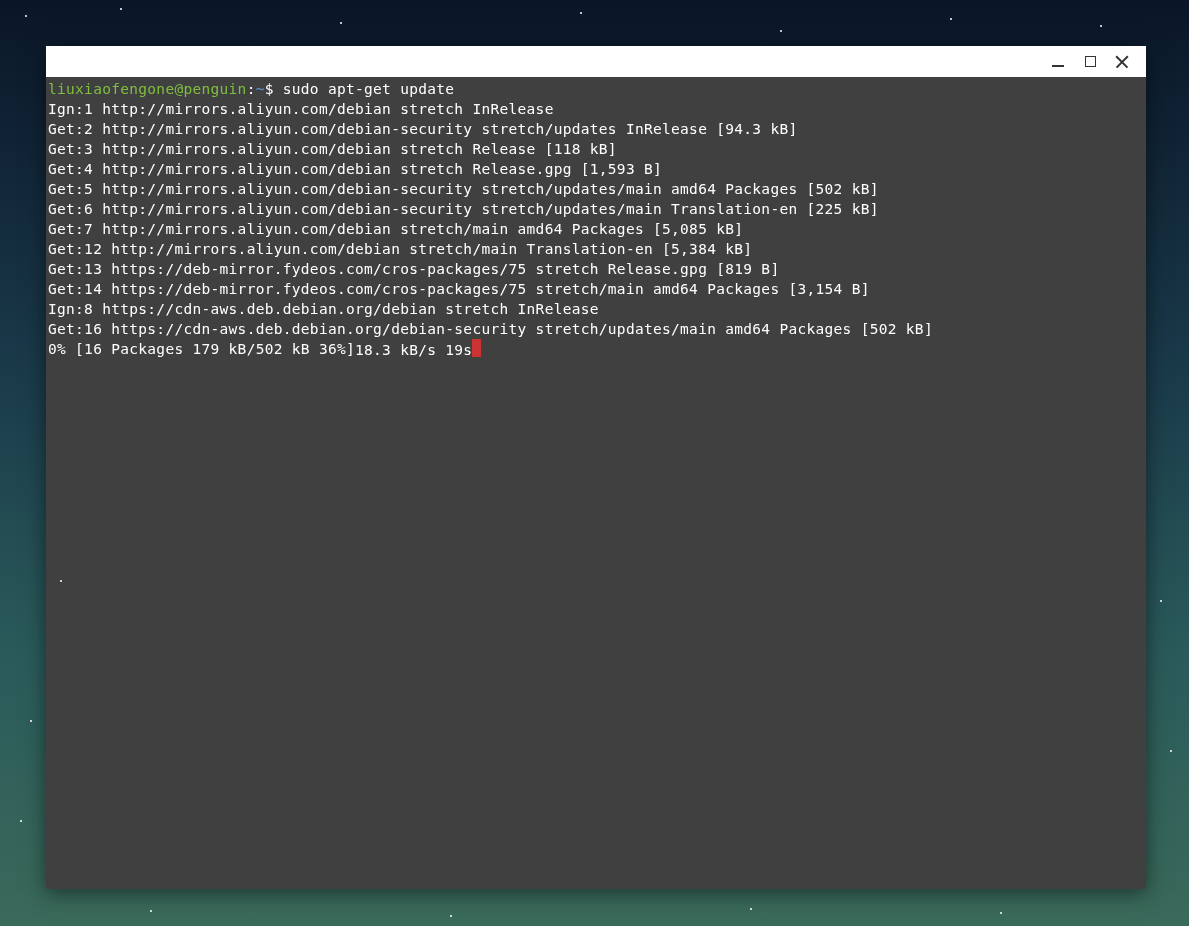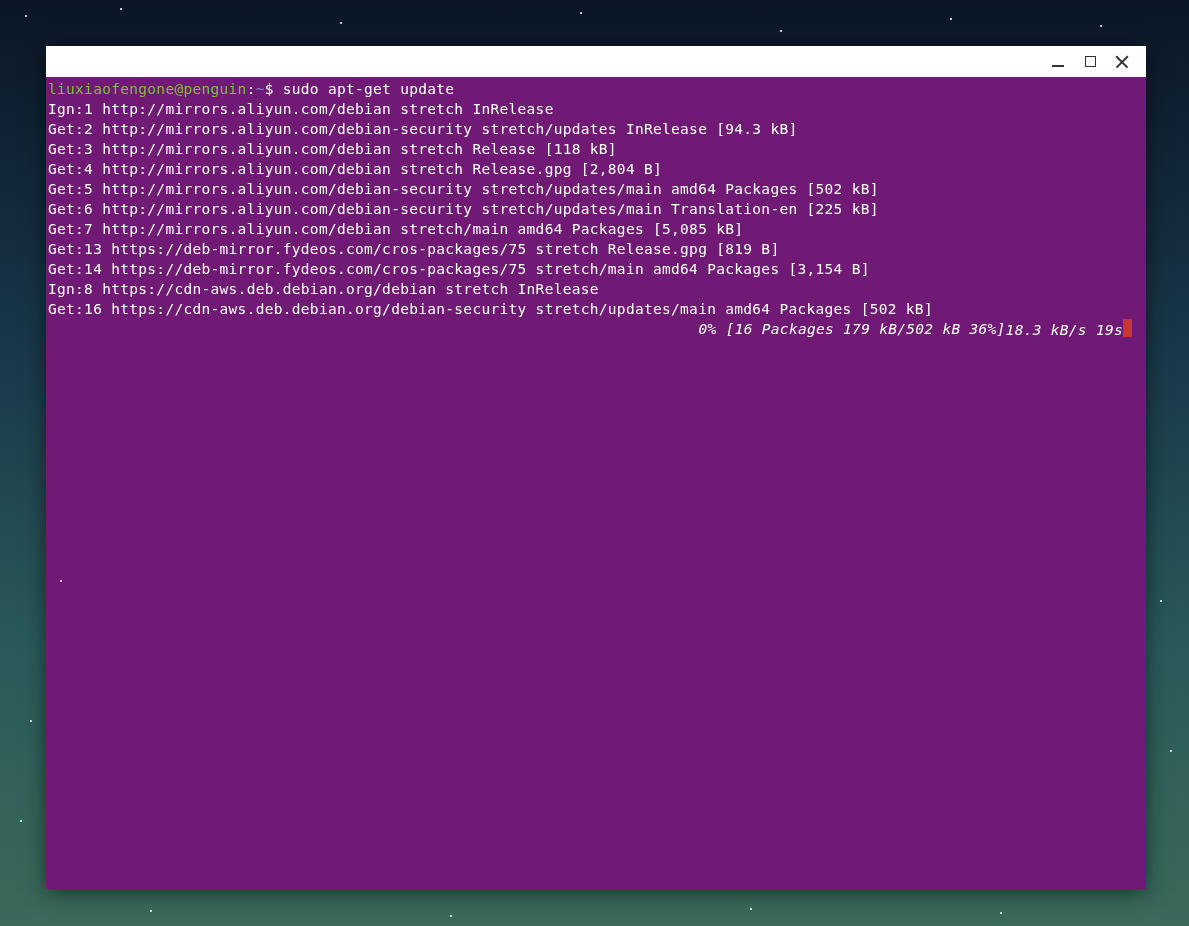--- a/index.html
+++ b/index.html
@@ -21,21 +21,21 @@
       height: 2px;
       background: #fff;
       border-radius: 50%;
     }
     .window {
       position: absolute;
       left: 46px;
       top: 46px;
       width: 1100px;
       height: 843px;
-      background: #701a75;
+      background: #404040;
       box-shadow: 0 4px 20px rgba(0,0,0,0.5);
     }
     .titlebar {
       height: 31px;
       background: #fff;
       display: flex;
       justify-content: flex-end;
       align-items: center;
       padding-right: 8px;
     }
@@ -64,23 +64,22 @@
     }
     .prompt-path {
       color: #5a8fd6;
     }
     .line {
       white-space: pre;
       padding: 0 2px;
     }
     .progress-line {
       display: flex;
-      justify-content: flex-end;
-      padding: 0 14px;
-      font-style: italic;
+      justify-content: flex-start;
+      padding: 0 2px;
     }
     .cursor {
       display: inline-block;
       width: 9px;
       height: 18px;
       background: #cc3333;
       vertical-align: text-bottom;
       margin-bottom: 1px;
     }
     .min-icon {
@@ -133,24 +132,25 @@
     <div class="titlebar-btn">
       <span class="close-icon"></span>
     </div>
   </div>
   <div class="terminal">
     <div class="line"><span class="prompt-user">liuxiaofengone@penguin</span><span class="prompt-sep">:</span><span class="prompt-path">~</span><span class="prompt-sep">$ </span><span>sudo apt-get update</span></div>
     <div id="output-lines">
         <div class="line">Ign:1 http://mirrors.aliyun.com/debian stretch InRelease</div>
         <div class="line">Get:2 http://mirrors.aliyun.com/debian-security stretch/updates InRelease [94.3 kB]</div>
         <div class="line">Get:3 http://mirrors.aliyun.com/debian stretch Release [118 kB]</div>
-        <div class="line">Get:4 http://mirrors.aliyun.com/debian stretch Release.gpg [2,804 B]</div>
+        <div class="line">Get:4 http://mirrors.aliyun.com/debian stretch Release.gpg [1,593 B]</div>
         <div class="line">Get:5 http://mirrors.aliyun.com/debian-security stretch/updates/main amd64 Packages [502 kB]</div>
         <div class="line">Get:6 http://mirrors.aliyun.com/debian-security stretch/updates/main Translation-en [225 kB]</div>
         <div class="line">Get:7 http://mirrors.aliyun.com/debian stretch/main amd64 Packages [5,085 kB]</div>
+        <div class="line">Get:12 http://mirrors.aliyun.com/debian stretch/main Translation-en [5,384 kB]</div>
         <div class="line">Get:13 https://deb-mirror.fydeos.com/cros-packages/75 stretch Release.gpg [819 B]</div>
         <div class="line">Get:14 https://deb-mirror.fydeos.com/cros-packages/75 stretch/main amd64 Packages [3,154 B]</div>
         <div class="line">Ign:8 https://cdn-aws.deb.debian.org/debian stretch InRelease</div>
         <div class="line">Get:16 https://cdn-aws.deb.debian.org/debian-security stretch/updates/main amd64 Packages [502 kB]</div>
       </div>
     <div class="progress-line">
       <span>0% [16 Packages 179 kB/502 kB 36%]</span>
       <span><span>18.3 kB/s 19s</span><span class="cursor"></span></span>
     </div>
   </div>

